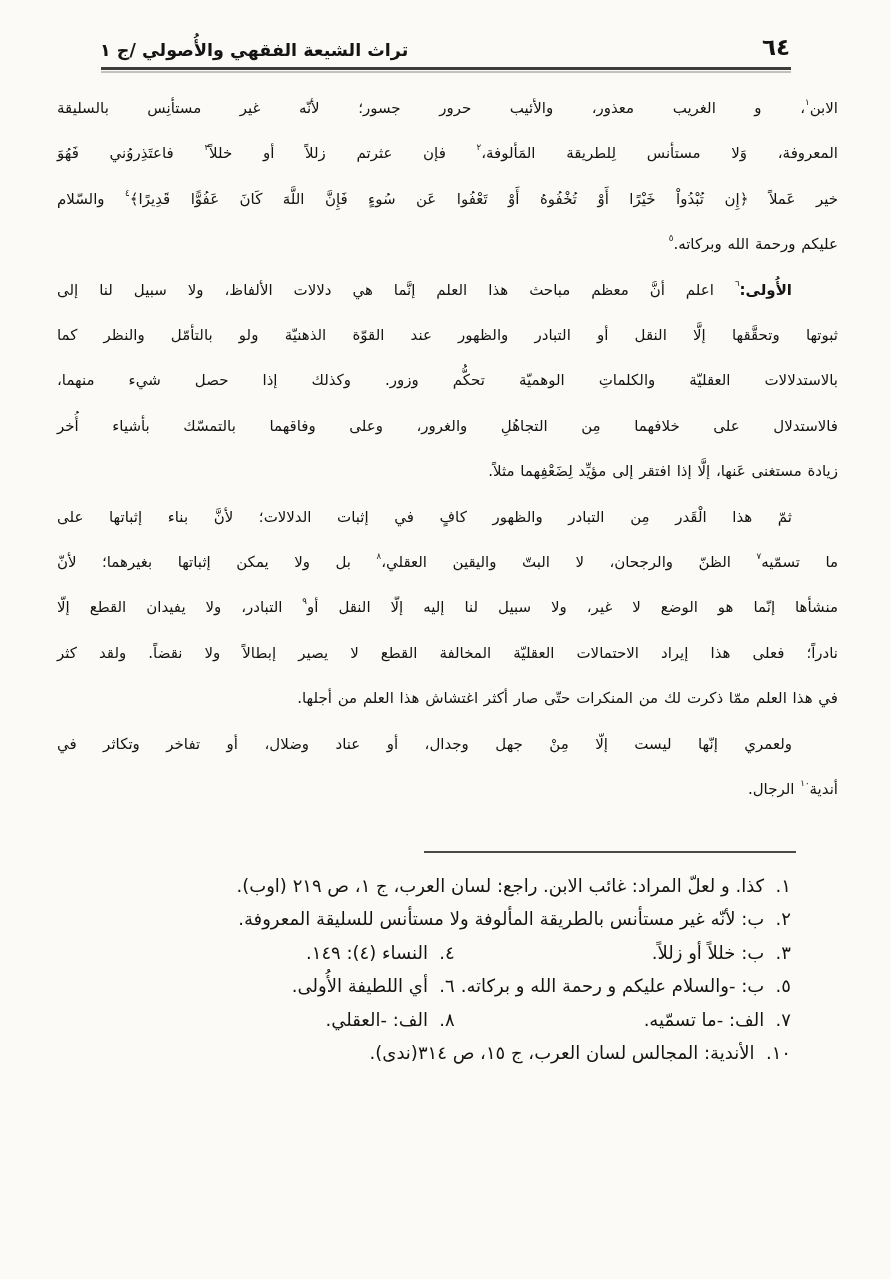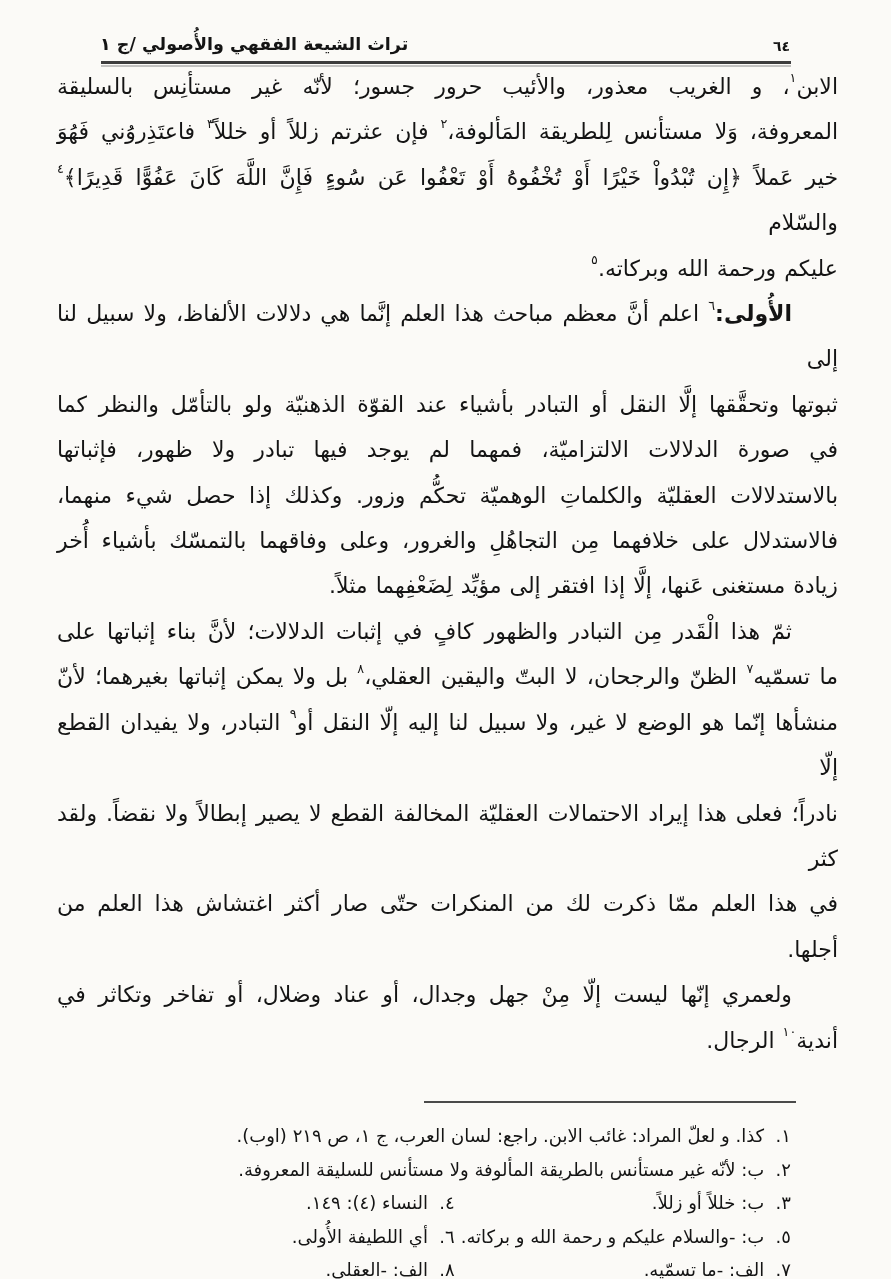--- a/index.html
+++ b/index.html
@@ -16,38 +16,39 @@
     overflow: hidden;
   }
   
   .hdr {
     margin: 34px 101px 0 100px;
     display: flex;
     justify-content: space-between;
     align-items: flex-end;
   }
   .hdr .pagenum {
-    font-size: 14px;
+    font-size: 23px;
     font-weight: bold;
     letter-spacing: 1px;
   }
   .hdr .runtitle {
     font-size: 17.5px;
     font-weight: bold;
   }
   .hdr-rule {
     height: 3px;
     background: #3d3d3d;
     margin: 7px 100px 0 101px;
     box-shadow: 0 1.5px 0 #fbfaf7, 0 2.5px 0 #8a8a8a;
   }
   
   .bodytext {
+    margin-top: 16px;
     padding: 0 53px 0 57px;
-    font-size: 22px;
+    font-size: 15px;
   }
   .line {
     line-height: 45.4px;
     text-align: justify;
     text-align-last: justify;
     word-spacing: 1px;
   }
   .line.last { text-align-last: right; }
   .line.indent { text-indent: 46px; }
   .line sup {
@@ -91,22 +92,21 @@
 
   <main class="bodytext" id="bodytext">
       <div>
         <div class="line">الابن<sup>١</sup>، و الغريب معذور، والأئيب حرور جسور؛ لأنّه غير مستأنِس بالسليقة</div>
         <div class="line">المعروفة، وَلا مستأنس لِلطريقة المَألوفة،<sup>٢</sup> فإن عثرتم زللاً أو خللاً<sup>٣</sup> فاعتَذِروُني فَهُوَ</div>
         <div class="line">خير عَملاً ﴿إِن تُبْدُواْ خَيْرًا أَوْ تُخْفُوهُ أَوْ تَعْفُوا عَن سُوءٍ فَإِنَّ اللَّهَ كَانَ عَفُوًّا قَدِيرًا﴾<sup>٤</sup> والسّلام</div>
         <div class="line last">عليكم ورحمة الله وبركاته.<sup>٥</sup></div>
       </div>
       <div>
         <div class="line indent"><b>الأُولى:</b><sup>٦</sup> اعلم أنَّ معظم مباحث هذا العلم إنَّما هي دلالات الألفاظ، ولا سبيل لنا إلى</div>
-        <div class="line">ثبوتها وتحقَّقها إلَّا النقل أو التبادر بأشياء عند القوّة الذهنيّة ولو بالتأمّل والنظر كما</div>
-        <div class="line">في صورة الدلالات الالتزاميّة، فمهما لم يوجد فيها تبادر ولا ظهور، فإثباتها</div>
+        <div class="line">ثبوتها وتحقَّقها إلَّا النقل أو التبادر والظهور عند القوّة الذهنيّة ولو بالتأمّل والنظر كما</div>
         <div class="line">بالاستدلالات العقليّة والكلماتِ الوهميّة تحكُّم وزور. وكذلك إذا حصل شيء منهما،</div>
         <div class="line">فالاستدلال على خلافهما مِن التجاهُلِ والغرور، وعلى وفاقهما بالتمسّك بأشياء أُخر</div>
         <div class="line last">زيادة مستغنى عَنها، إلَّا إذا افتقر إلى مؤيِّد لِضَعْفِهما مثلاً.</div>
       </div>
       <div>
         <div class="line indent">ثمّ هذا الْقَدر مِن التبادر والظهور كافٍ في إثبات الدلالات؛ لأنَّ بناء إثباتها على</div>
         <div class="line">ما تسمّيه<sup>٧</sup> الظنّ والرجحان، لا البتّ واليقين العقلي،<sup>٨</sup> بل ولا يمكن إثباتها بغيرهما؛ لأنّ</div>
         <div class="line">منشأها إنّما هو الوضع لا غير، ولا سبيل لنا إليه إلّا النقل أو<sup>٩</sup> التبادر، ولا يفيدان القطع إلّا</div>
         <div class="line">نادراً؛ فعلى هذا إيراد الاحتمالات العقليّة المخالفة القطع لا يصير إبطالاً ولا نقضاً. ولقد كثر</div>
         <div class="line last">في هذا العلم ممّا ذكرت لك من المنكرات حتّى صار أكثر اغتشاش هذا العلم من أجلها.</div>

